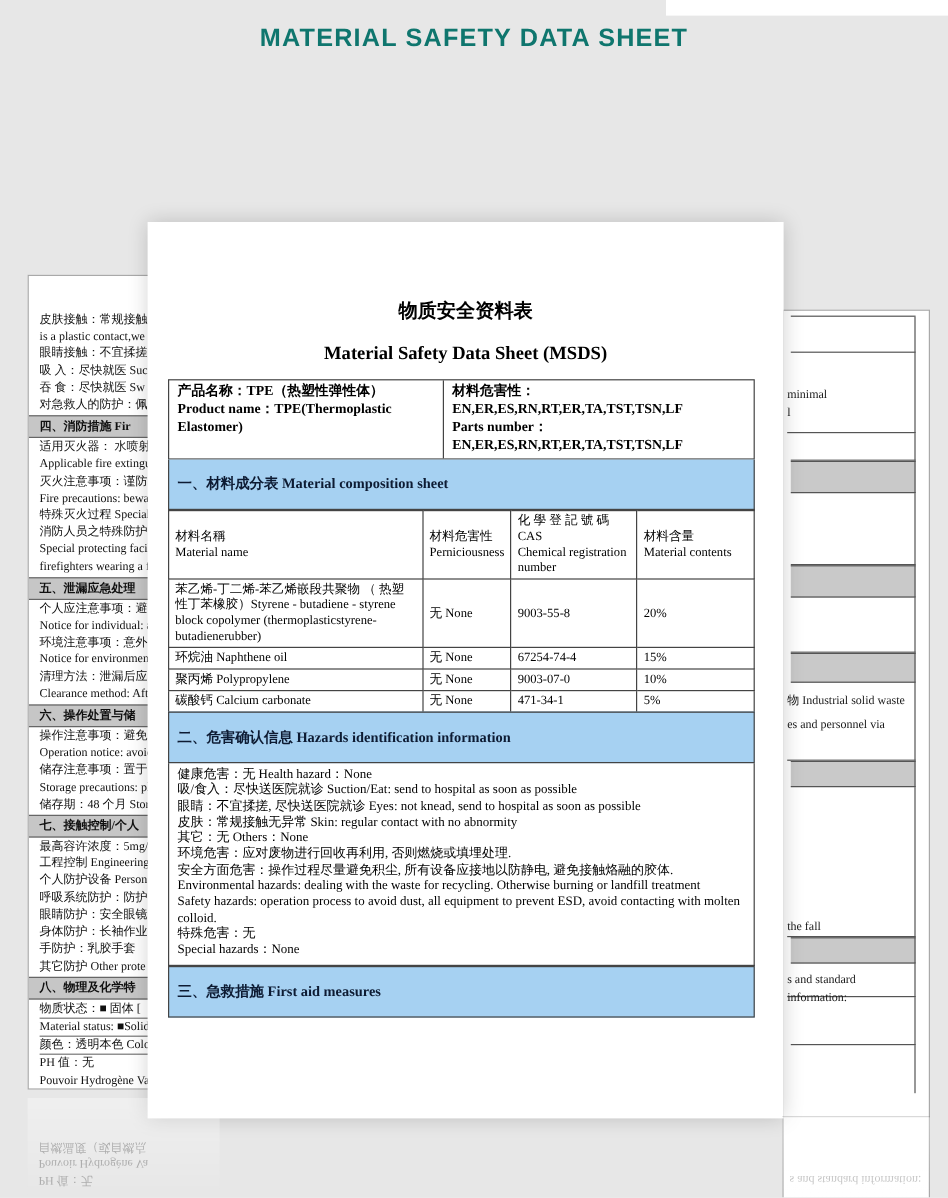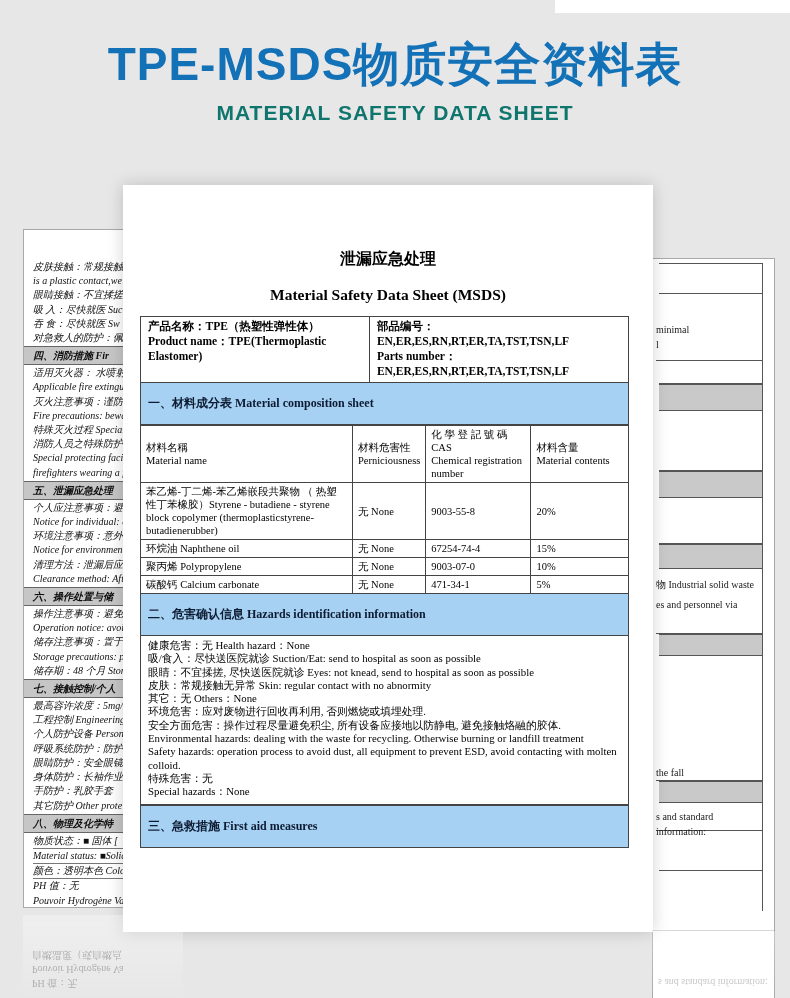--- a/index.html
+++ b/index.html
@@ -9,21 +9,21 @@
   .top-strip{position:absolute;top:0;right:0;width:235px;height:13px;background:#ffffff;}
   .banner{position:absolute;top:13px;left:0;width:100%;text-align:center;}
   .banner-title{margin-top:21px;font-family:"Liberation Sans","DejaVu Sans",sans-serif;
                 font-weight:800;font-size:46px;line-height:60px;color:#1371b7;letter-spacing:1px;}
   .banner-sub{margin-top:7px;font-family:"Liberation Sans","DejaVu Sans",sans-serif;
               font-weight:600;font-size:21px;color:#0f766e;letter-spacing:1px;}
   
   .page-left{position:absolute;left:23px;top:229px;width:160px;height:679px;background:#fff;
              border:1px solid #a9a9a9;box-sizing:border-box;padding:30px 0 0 9px;
              font-size:10px;color:#101010;overflow:hidden;}
-  .page-left .ln{line-height:14.2px;white-space:nowrap;font-style:italic;}
+  .page-left .ln{line-height:14.2px;white-space:nowrap;}
   .page-left .ln.bt{border-top:1px solid #777;}
   .page-left .ln.hdr{background:#c6c6c6;font-weight:bold;font-size:10px;line-height:17px;
                      border-top:1px solid #666;border-bottom:1px solid #666;
                      margin:1px 0 1px -9px;padding-left:9px;}
   
   .page-right{position:absolute;left:652px;top:258px;width:123px;height:818px;background:#fff;
               border:1px solid #a9a9a9;box-sizing:border-box;padding:4px 0 0 6px;
               font-size:10px;color:#1a1a1a;overflow:hidden;}
   .rtbl{width:104px;border-top:1px solid #555;}
   .rrow{border-right:1px solid #555;border-bottom:1px solid #555;box-sizing:border-box;}
@@ -58,21 +58,20 @@
               border-bottom:1px solid #777;}
 </style>
 </head>
 <body>
 
 <div class="stage">
 
   <div class="top-strip"></div>
 
   <header class="banner">
-    <div class="banner-title">TPE-MSDS物质安全资料表</div>
     <div class="banner-sub">MATERIAL SAFETY DATA SHEET</div>
   </header>
 
   <div class="page-left">
 
   <div class="ln"><span>皮肤接触：常规接触</span></div>
       <div class="ln"><span>is a plastic contact,we s</span></div>
       <div class="ln"><span>眼睛接触：不宜揉搓,</span></div>
       <div class="ln"><span>吸 入：尽快就医 Suc</span></div>
       <div class="ln"><span>吞 食：尽快就医 Sw</span></div>
@@ -141,30 +140,30 @@
       <div class="rgray" style="height:22px"></div>
       <div class="rrow rtext" style="height:28px;padding-top:6px;margin-left:-3px">
         <div>s and standard information:</div>
       </div>
       <div class="rrow" style="height:40px"></div>
       <div class="rrow" style="height:40px;border-bottom:none"></div>
     </div>
   </div>
 
   <div class="page-main">
-    <div class="m-title-cn">泄漏应急处理</div>
+    <div class="m-title-cn">物质安全资料表</div>
     <div class="m-title-en">Material Safety Data Sheet (MSDS)</div>
 
     <div class="m-table1">
       <div class="cell c1">
         <div>产品名称：TPE（热塑性弹性体）</div>
         <div>Product name：TPE(Thermoplastic Elastomer)</div>
       </div>
       <div class="cell c2">
-        <div>部品编号：EN,ER,ES,RN,RT,ER,TA,TST,TSN,LF</div>
+        <div>材料危害性：EN,ER,ES,RN,RT,ER,TA,TST,TSN,LF</div>
         <div>Parts number：EN,ER,ES,RN,RT,ER,TA,TST,TSN,LF</div>
       </div>
     </div>
 
     <div class="sec-bar">一、材料成分表  Material composition sheet</div>
 
     <table class="comp">
       <tbody>
           <tr>
         <td class="hd w1">

